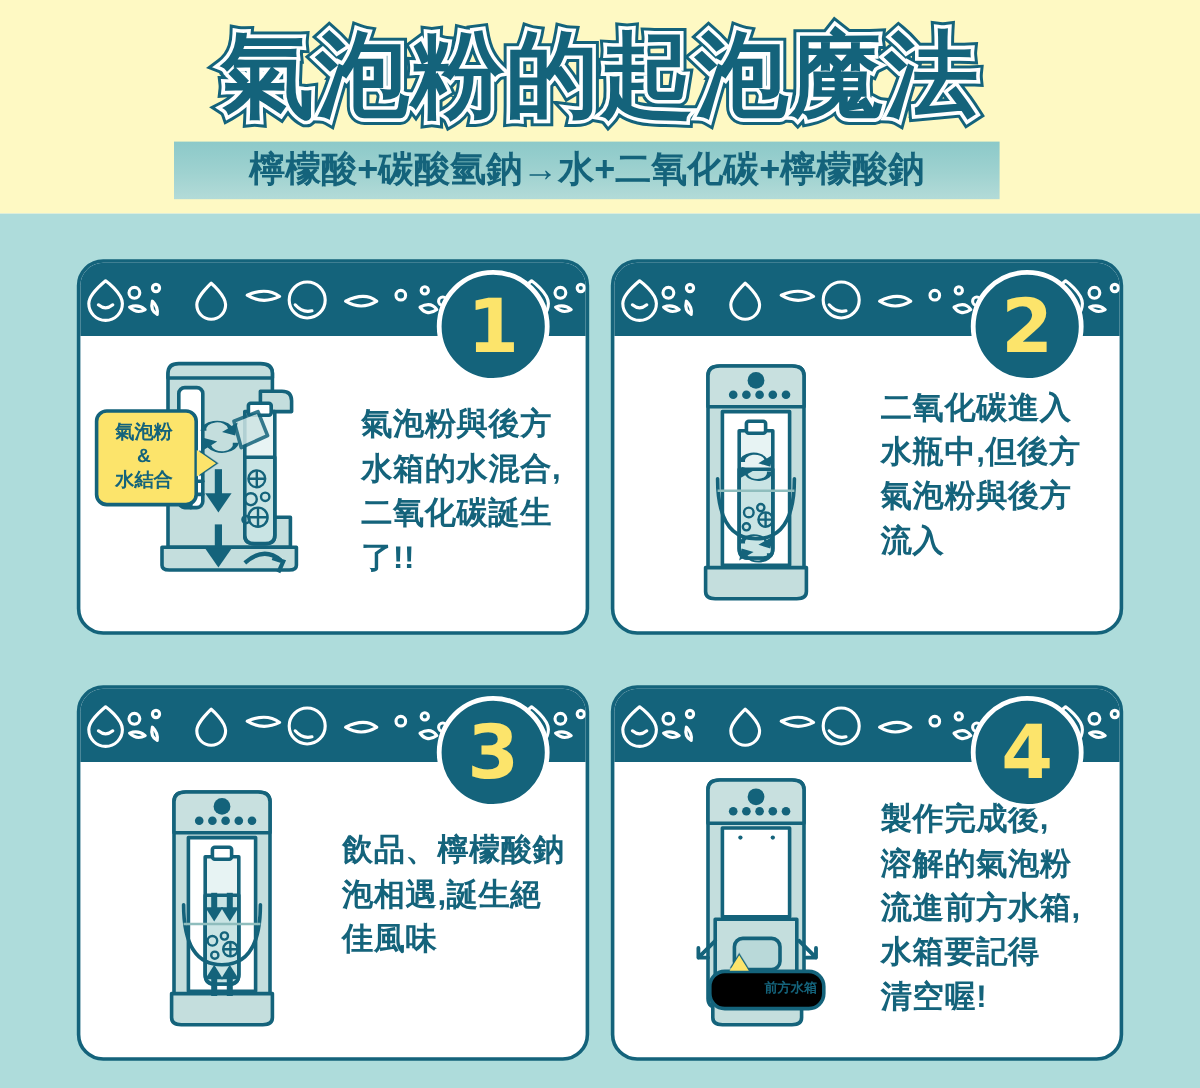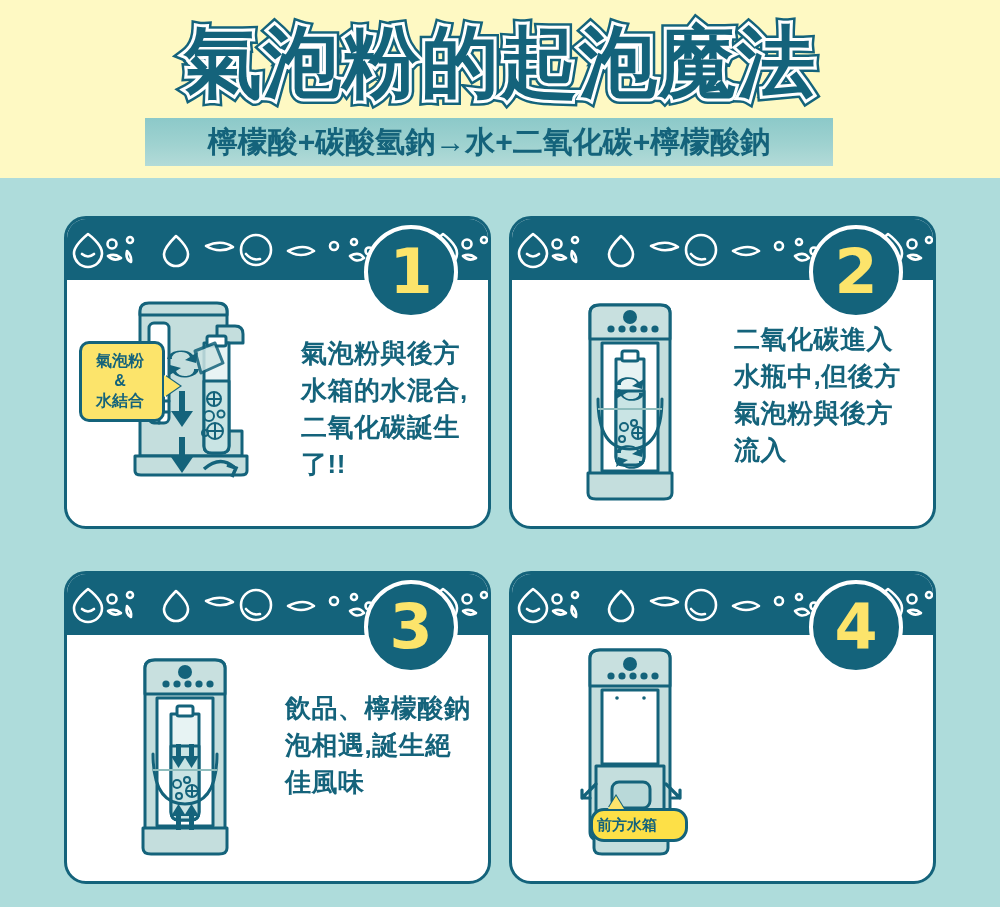--- a/index.html
+++ b/index.html
@@ -217,26 +217,26 @@
 
   
   #callout-4 {
     position: absolute;
     left: 78px;
     top: 172px;
     width: 98px;
     z-index: 6;
   }
   #callout-4 .bubble {
-    background: #fde047;
+    background: #000000;
     border: 3px solid #14637b;
     border-radius: 14px;
     padding: 4px 4px 5px 4px;
-    text-align: left;
-    font-size: 15px;
+    text-align: right;
+    font-size: 11px;
     font-weight: bold;
     line-height: 19px;
     color: #14637b;
     white-space: nowrap;
     box-sizing: border-box;
   }
   #callout-4 .tail {
     position: absolute;
     left: 18px;
     top: -12px;
@@ -586,16 +586,21 @@
 
         <g fill="#14637b">
           <path d="M84 148 L70 162 M70 162 L78 162 M70 162 L70 154" fill="none" stroke="#14637b" stroke-width="3.2" stroke-linecap="round"></path>
           <path d="M154 148 L168 162 M168 162 L160 162 M168 162 L168 154" fill="none" stroke="#14637b" stroke-width="3.2" stroke-linecap="round"></path>
         </g>
       </svg>
       <div id="callout-4">
         <div class="tail"></div>
         <div class="bubble">前方水箱</div>
       </div>
+      <div class="caption" id="caption-4">製作完成後,
+溶解的氣泡粉
+流進前方水箱,
+水箱要記得
+清空喔!</div>
     </div>
   </div>
 
 </div>
 
 </body></html>

